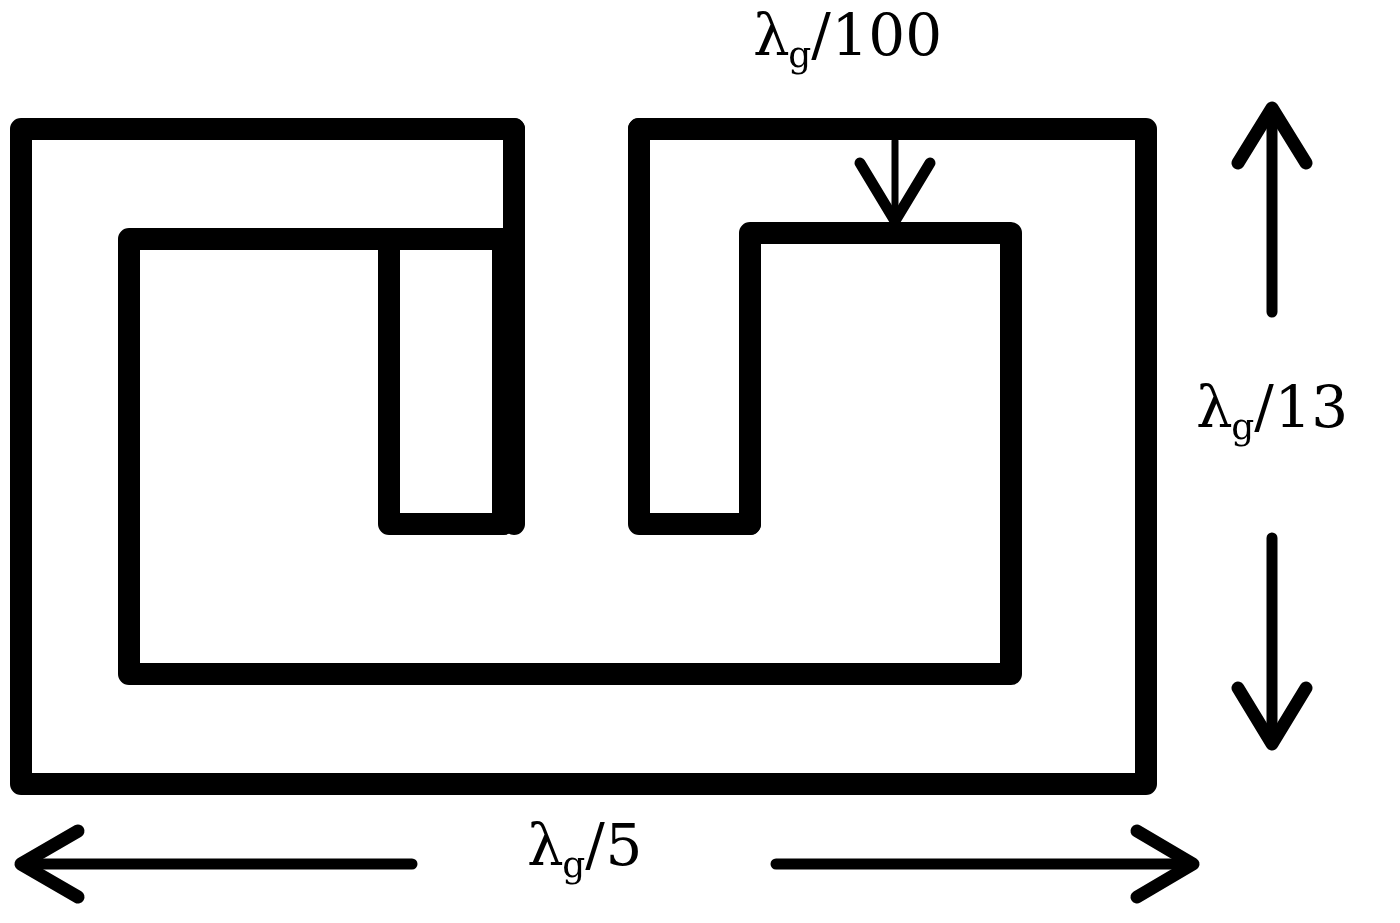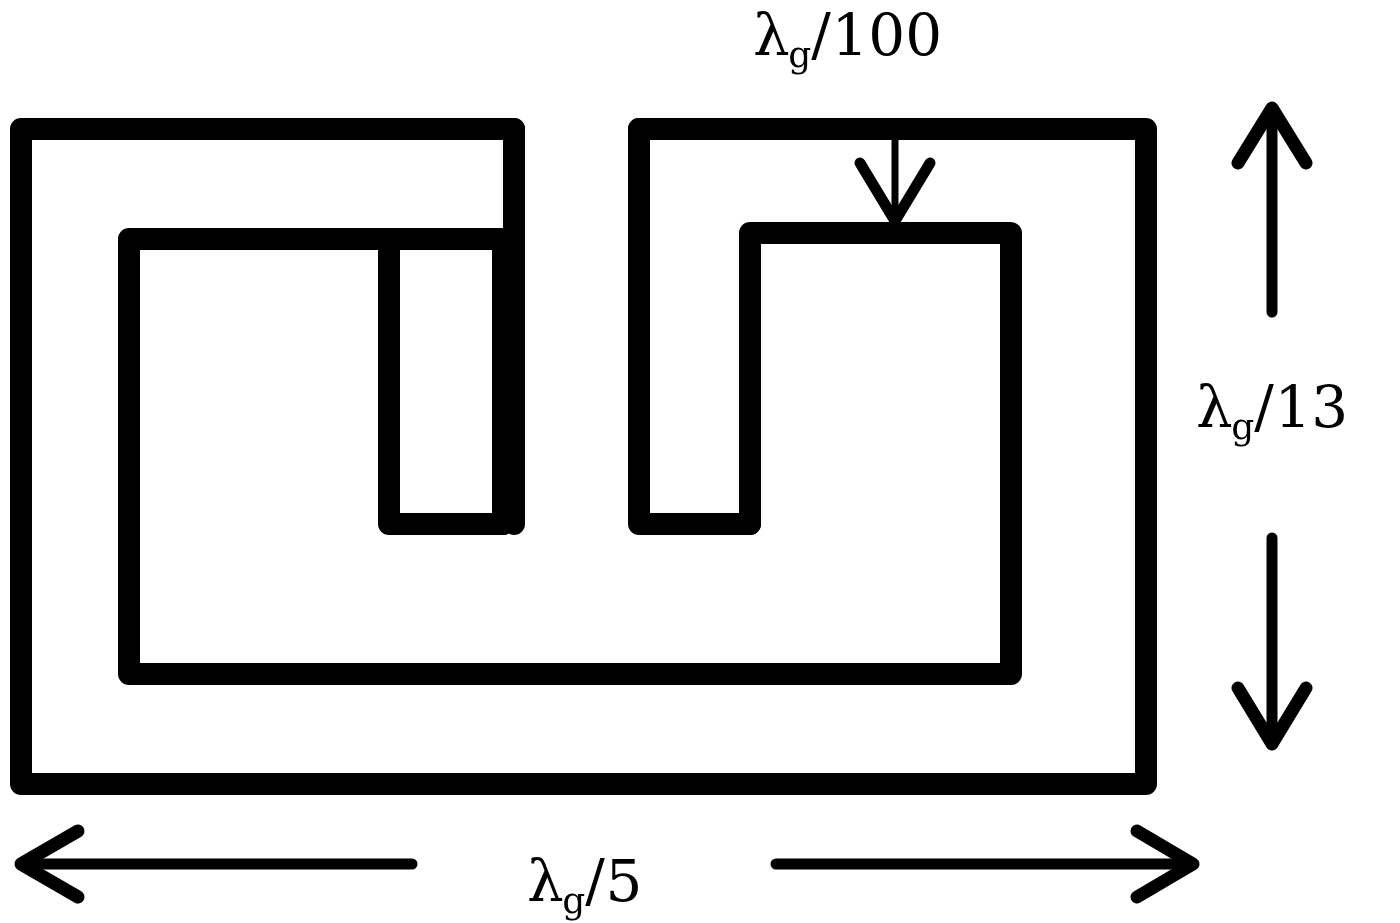--- a/index.html
+++ b/index.html
@@ -53,21 +53,21 @@
   #label-gap {
     left: 753px;
     top: 6px;
   }
   #label-height {
     left: 1196px;
     top: 378px;
   }
   #label-width {
     left: 527px;
-    top: 852px;
+    top: 816px;
     text-align: center;
   }
 </style>
 </head>
 <body>
 
 <div id="figure-root">
 
   <svg id="diagram-svg" viewBox="0 0 1400 923">
 

